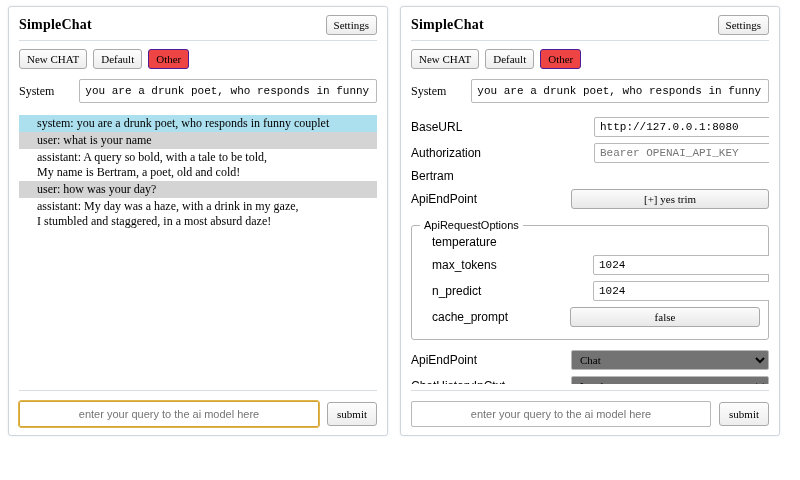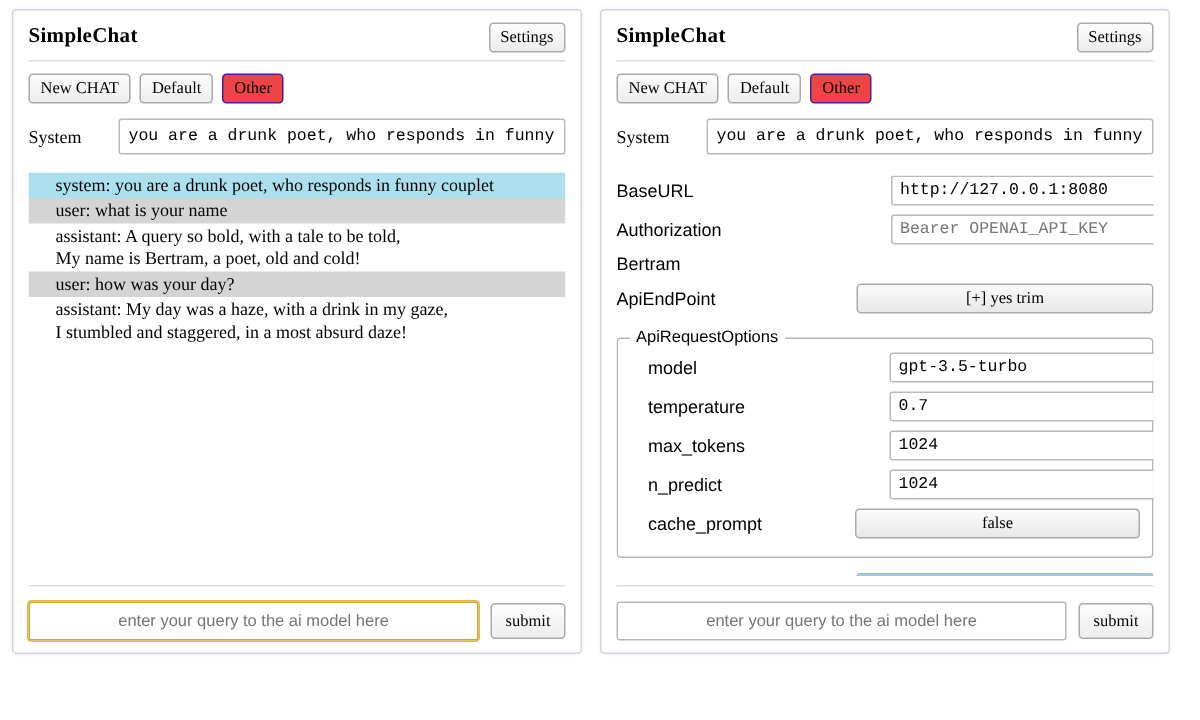--- a/index.html
+++ b/index.html
@@ -194,21 +194,21 @@
     line-height: 17px;
   }
   .selectfield {
     width: 100%;
     box-sizing: border-box;
     font-family: "Liberation Serif", serif;
     font-size: 11px;
     height: 20px;
     border: 1px solid #b9b9b9;
     border-radius: 2px;
-    background: #7dd3fc;
+    background: #737373;
     padding: 1px 4px;
     color: #000;
   }
   fieldset.group {
     border: 1px solid #b5b5b5;
     border-radius: 3px;
     margin: 10px 0 10px 0;
     padding: 4px 8px 6px 8px;
   }
   fieldset.group > legend {
@@ -296,32 +296,23 @@
       <div class="srow">
         <div class="slabel">ApiEndPoint</div>
         <div class="sctl">
           <button class="togglebtn">[+] yes trim</button>
         </div>
       </div>
 
       <fieldset class="group">
         <legend>ApiRequestOptions</legend>
 
-        <div class="srow">
-          <div class="slabel">model</div>
-          <div class="sctl">
-            <input class="txtfield" type="text" value="gpt-3.5-turbo" style="">
-          </div>
-        </div>
 
         <div class="srow">
           <div class="slabel">temperature</div>
-          <div class="sctl">
-            <input class="txtfield" type="text" value="0.7" style="">
-          </div>
         </div>
 
         <div class="srow">
           <div class="slabel">max_tokens</div>
           <div class="sctl">
             <input class="txtfield" type="text" value="1024" style="">
           </div>
         </div>
 
         <div class="srow">

